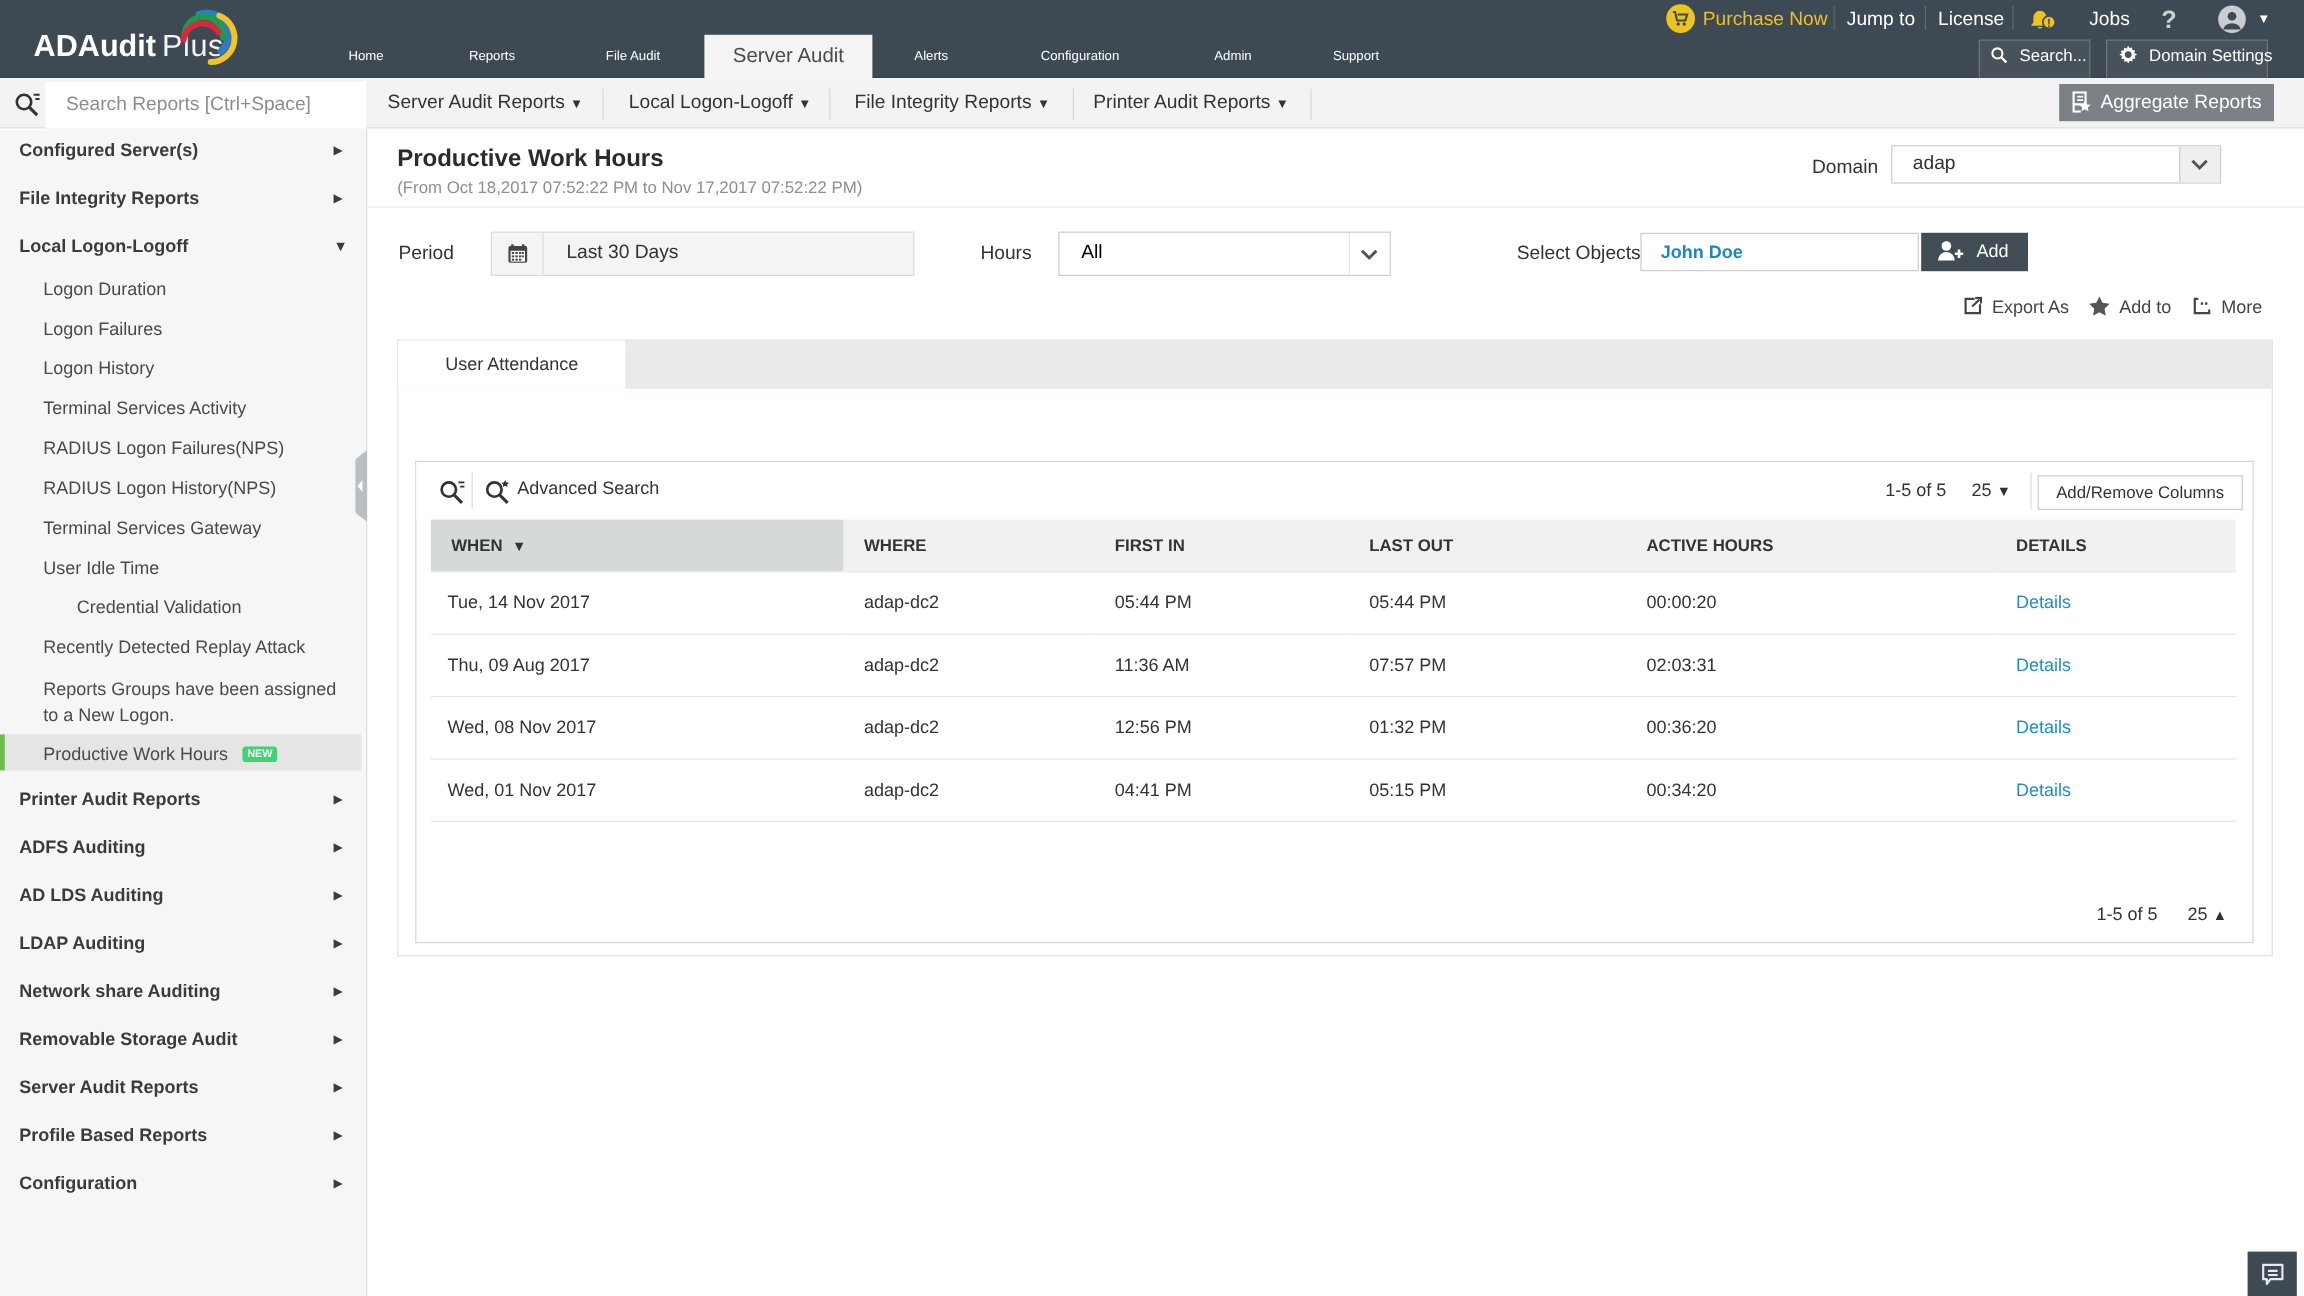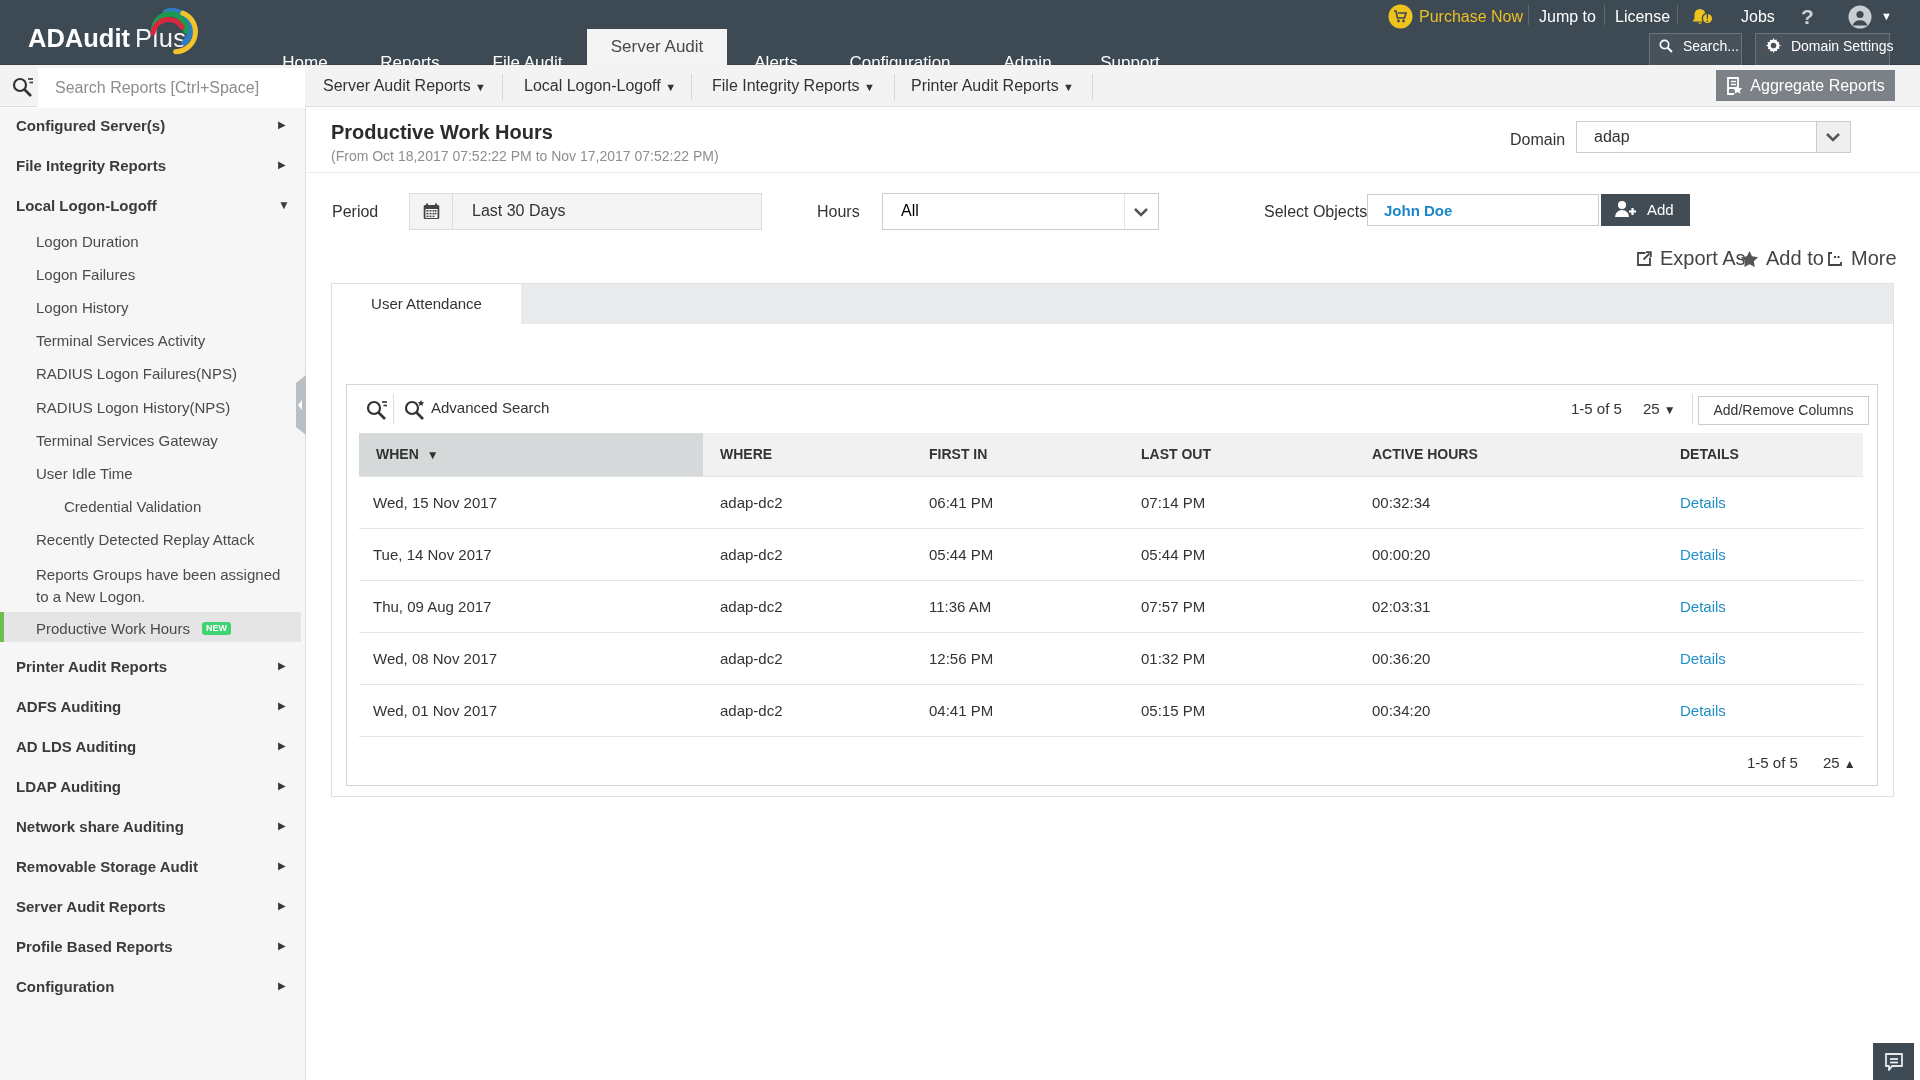--- a/index.html
+++ b/index.html
@@ -2,21 +2,21 @@
 <html><head>
 <meta charset="utf-8">
 <style>
 * { margin:0; padding:0; box-sizing:border-box; }
 html,body { width:1920px; height:1080px; overflow:hidden; }
 body { font-family:"Liberation Sans", sans-serif; background:#fff; position:relative; }
 
 
 #topbar { position:absolute; left:0; top:0; width:1920px; height:65px; background:#3e4a53; border-bottom:1px solid #364149; }
 #logo { position:absolute; left:30px; top:12px; }
-.navitem { position:absolute; top:45px; height:36px; line-height:36px; color:#fff; font-size:17px; text-align:center; }
+.navitem { position:absolute; top:29px; height:36px; line-height:36px; color:#fff; font-size:11px; text-align:center; }
 #navtab { position:absolute; left:587px; top:29px; width:140px; height:37px; background:#f4f4f4; z-index:2; color:#4a4a4a; font-size:17px; text-align:center; line-height:36px; }
 .toprow { position:absolute; top:3px; height:28px; line-height:28px; color:#fff; font-size:16px; white-space:nowrap; }
 .tsep { position:absolute; top:5px; width:1px; height:20px; background:#5d6871; }
 .darkbtn { position:absolute; top:33px; height:44px; background:#48525b; border:1px solid #6b747c; color:#fff; font-size:14px; line-height:25px; white-space:nowrap; }
 
 
 #subbar { position:absolute; left:0; top:65px; width:1920px; height:42px; background:#f3f3f3; border-bottom:1px solid #e0e0e0; }
 #searchinput { position:absolute; left:38px; top:3px; width:267px; height:39px; background:#fff; color:#8d8d8d; font-size:16px; line-height:39px; padding-left:17px; }
 .rdd { position:absolute; top:0; height:42px; line-height:42px; color:#333; font-size:16px; }
 .rsep { position:absolute; top:9px; width:1px; height:26px; background:#d7d7d7; }
@@ -34,21 +34,21 @@
 
 #content { position:absolute; left:307px; top:108px; width:1613px; height:972px; background:#fff; }
 h1 { position:absolute; left:24px; top:13px; font-size:20px; color:#2b2b2b; font-weight:bold; }
 #subtitle { position:absolute; left:24px; top:47px; font-size:14px; color:#8e8e8e; }
 #divider1 { position:absolute; left:0; top:64px; width:1613px; height:1px; background:#e8e8e8; }
 .flabel { position:absolute; font-size:16px; color:#333; }
 .box { position:absolute; border:1px solid #ccc; background:#fff; }
 .chev { position:absolute; top:0; right:0; width:34px; height:100%; border-left:1px solid #ccc; }
 .chev svg { position:absolute; left:8px; top:50%; margin-top:-5px; }
 #addbtn { position:absolute; left:1294px; top:86px; width:89px; height:32px; background:#414c55; color:#fff; font-size:15px; }
-.acticon { position:absolute; top:139px; font-size:20px; color:#444; }
+.acticon { position:absolute; top:139px; font-size:15px; color:#444; }
 
 
 #panel { position:absolute; left:24px; top:175px; width:1563px; height:514px; border:1px solid #e0e0e0; background:#fff; }
 #tabstrip { position:absolute; left:0; top:0; width:1561px; height:40px; background:#e9eaeb; }
 #acttab { position:absolute; left:0; top:0; width:189px; height:40px; background:#fff; font-size:15px; color:#333; line-height:40px; text-align:center; }
 #tablebox { position:absolute; left:14px; top:100px; width:1532px; height:402px; border:1px solid #d5d5d5; }
 #toolbar { position:absolute; left:0; top:0; width:1530px; height:48px; background:#fff; }
 table { position:absolute; left:12px; top:48px; border-collapse:collapse; table-layout:fixed; width:1504px; font-size:15px; color:#333; }
 th { height:43px; background:#f1f1f1; font-size:14px; text-align:left; font-weight:bold; padding-left:17px; }
 th.when { background:#d6d9da; }
@@ -317,28 +317,20 @@
         <tbody>
             <tr>
               <th class="when">WHEN <span style="font-size:12px;letter-spacing:0;margin-left:4px;">▼</span></th>
               <th>WHERE</th>
               <th>FIRST IN</th>
               <th>LAST OUT</th>
               <th>ACTIVE HOURS</th>
               <th>DETAILS</th>
             </tr>
         <tr>
-              <td>Wed, 15 Nov 2017</td>
-              <td>adap-dc2</td>
-              <td>06:41 PM</td>
-              <td>07:14 PM</td>
-              <td>00:32:34</td>
-              <td><a class="det">Details</a></td>
-            </tr>
-        <tr>
               <td>Tue, 14 Nov 2017</td>
               <td>adap-dc2</td>
               <td>05:44 PM</td>
               <td>05:44 PM</td>
               <td>00:00:20</td>
               <td><a class="det">Details</a></td>
             </tr>
         <tr>
               <td>Thu, 09 Aug 2017</td>
               <td>adap-dc2</td>

